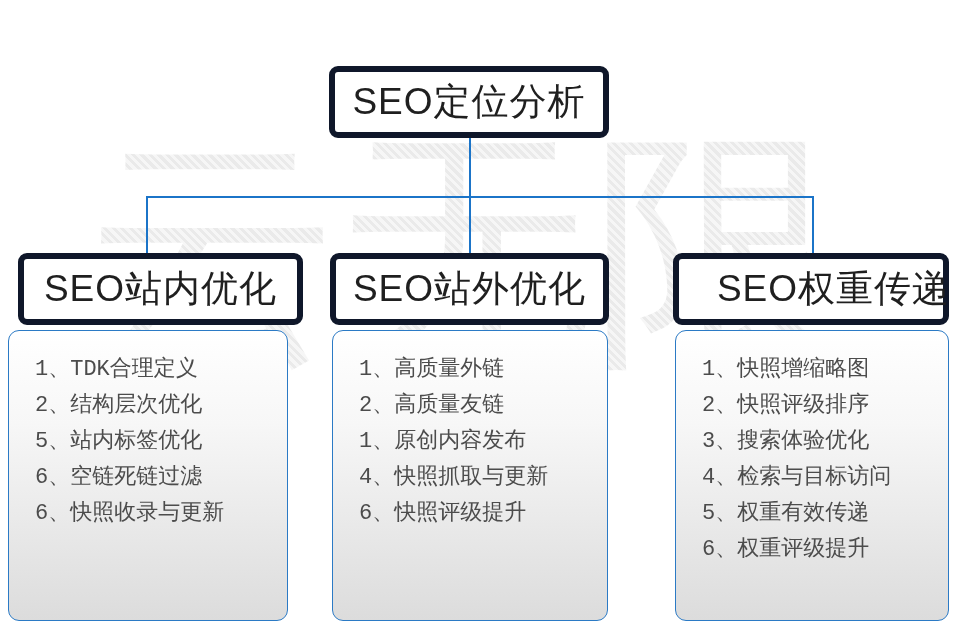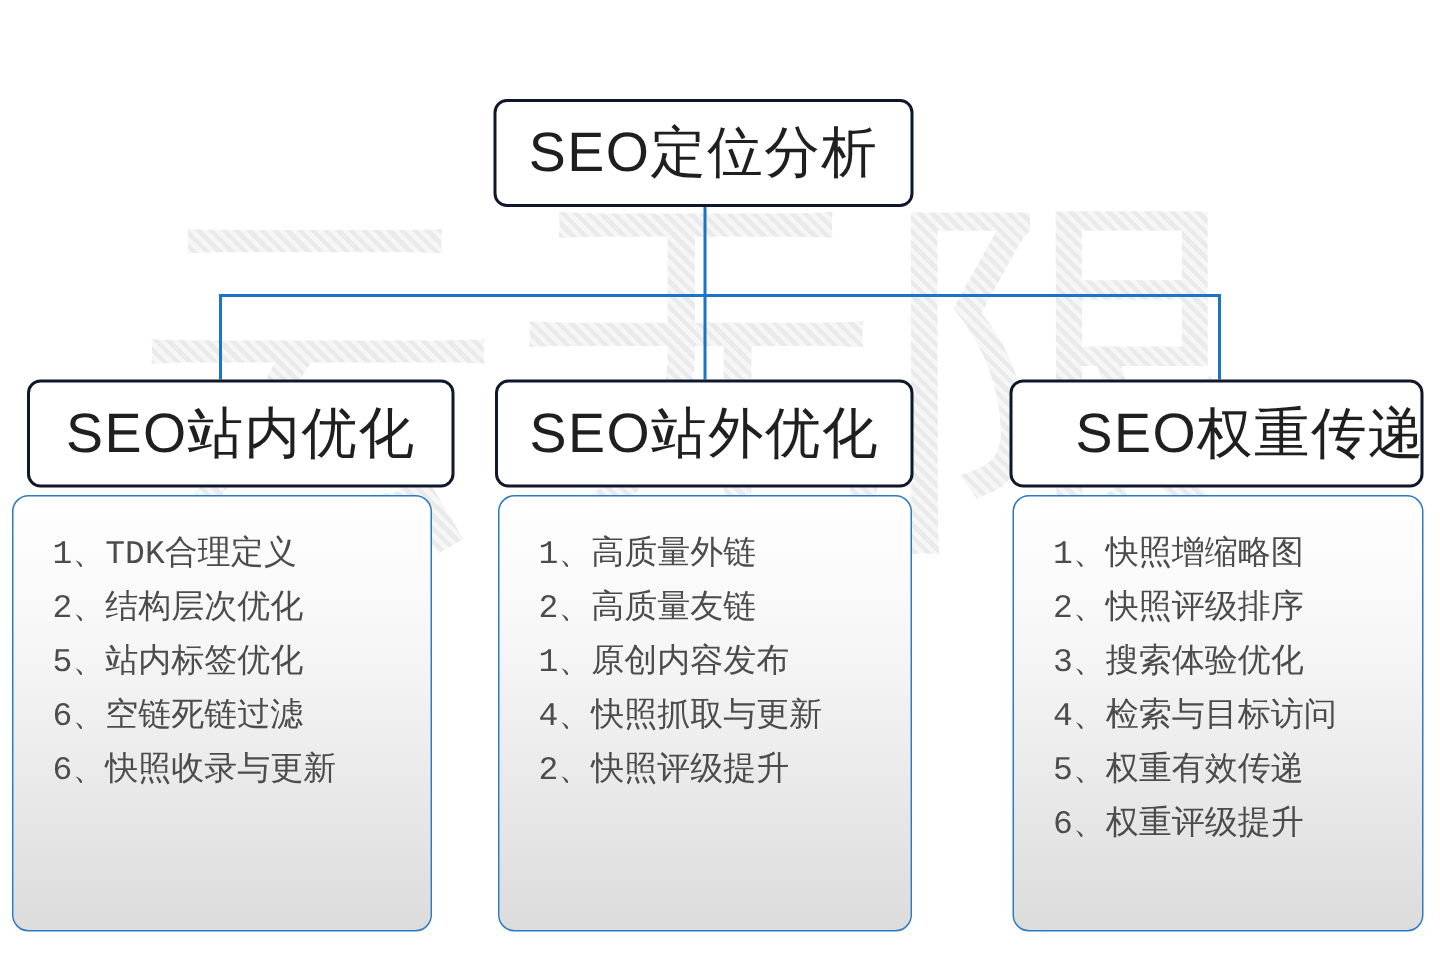--- a/index.html
+++ b/index.html
@@ -34,21 +34,21 @@
   .line { position:absolute; background:#1b74c8; z-index:1; }
   .v-root { left:469px; top:138px; width:2px; height:58px; }
   .h-main { left:146px; top:196px; width:668px; height:2px; }
   .d-left  { left:146px; top:198px; width:2px; height:55px; }
   .d-mid   { left:469px; top:198px; width:2px; height:55px; }
   .d-right { left:812px; top:198px; width:2px; height:55px; }
   
   .node {
     position:absolute;
     background:#ffffff;
-    border:2px solid #0f172a;
+    border:6px solid #0f172a;
     border-radius:9px;
     display:flex; align-items:center; justify-content:center;
     z-index:2;
   }
   .node-title {
     font-size:37px;
     color:#1f1f1f;
     letter-spacing:1px;
     white-space:nowrap;
   }
@@ -108,21 +108,21 @@
   <div class="li">5、站内标签优化</div>
   <div class="li">6、空链死链过滤</div>
   <div class="li">6、快照收录与更新</div>
 </div>
 
 <div class="panel panel-2">
   <div class="li">1、高质量外链</div>
   <div class="li">2、高质量友链</div>
   <div class="li">1、原创内容发布</div>
   <div class="li">4、快照抓取与更新</div>
-  <div class="li">2、快照评级提升</div>
+  <div class="li">6、快照评级提升</div>
 </div>
 
 <div class="panel panel-3">
   <div class="li">1、快照增缩略图</div>
   <div class="li">2、快照评级排序</div>
   <div class="li">3、搜索体验优化</div>
   <div class="li">4、检索与目标访问</div>
   <div class="li">5、权重有效传递</div>
   <div class="li">6、权重评级提升</div>
 </div>

